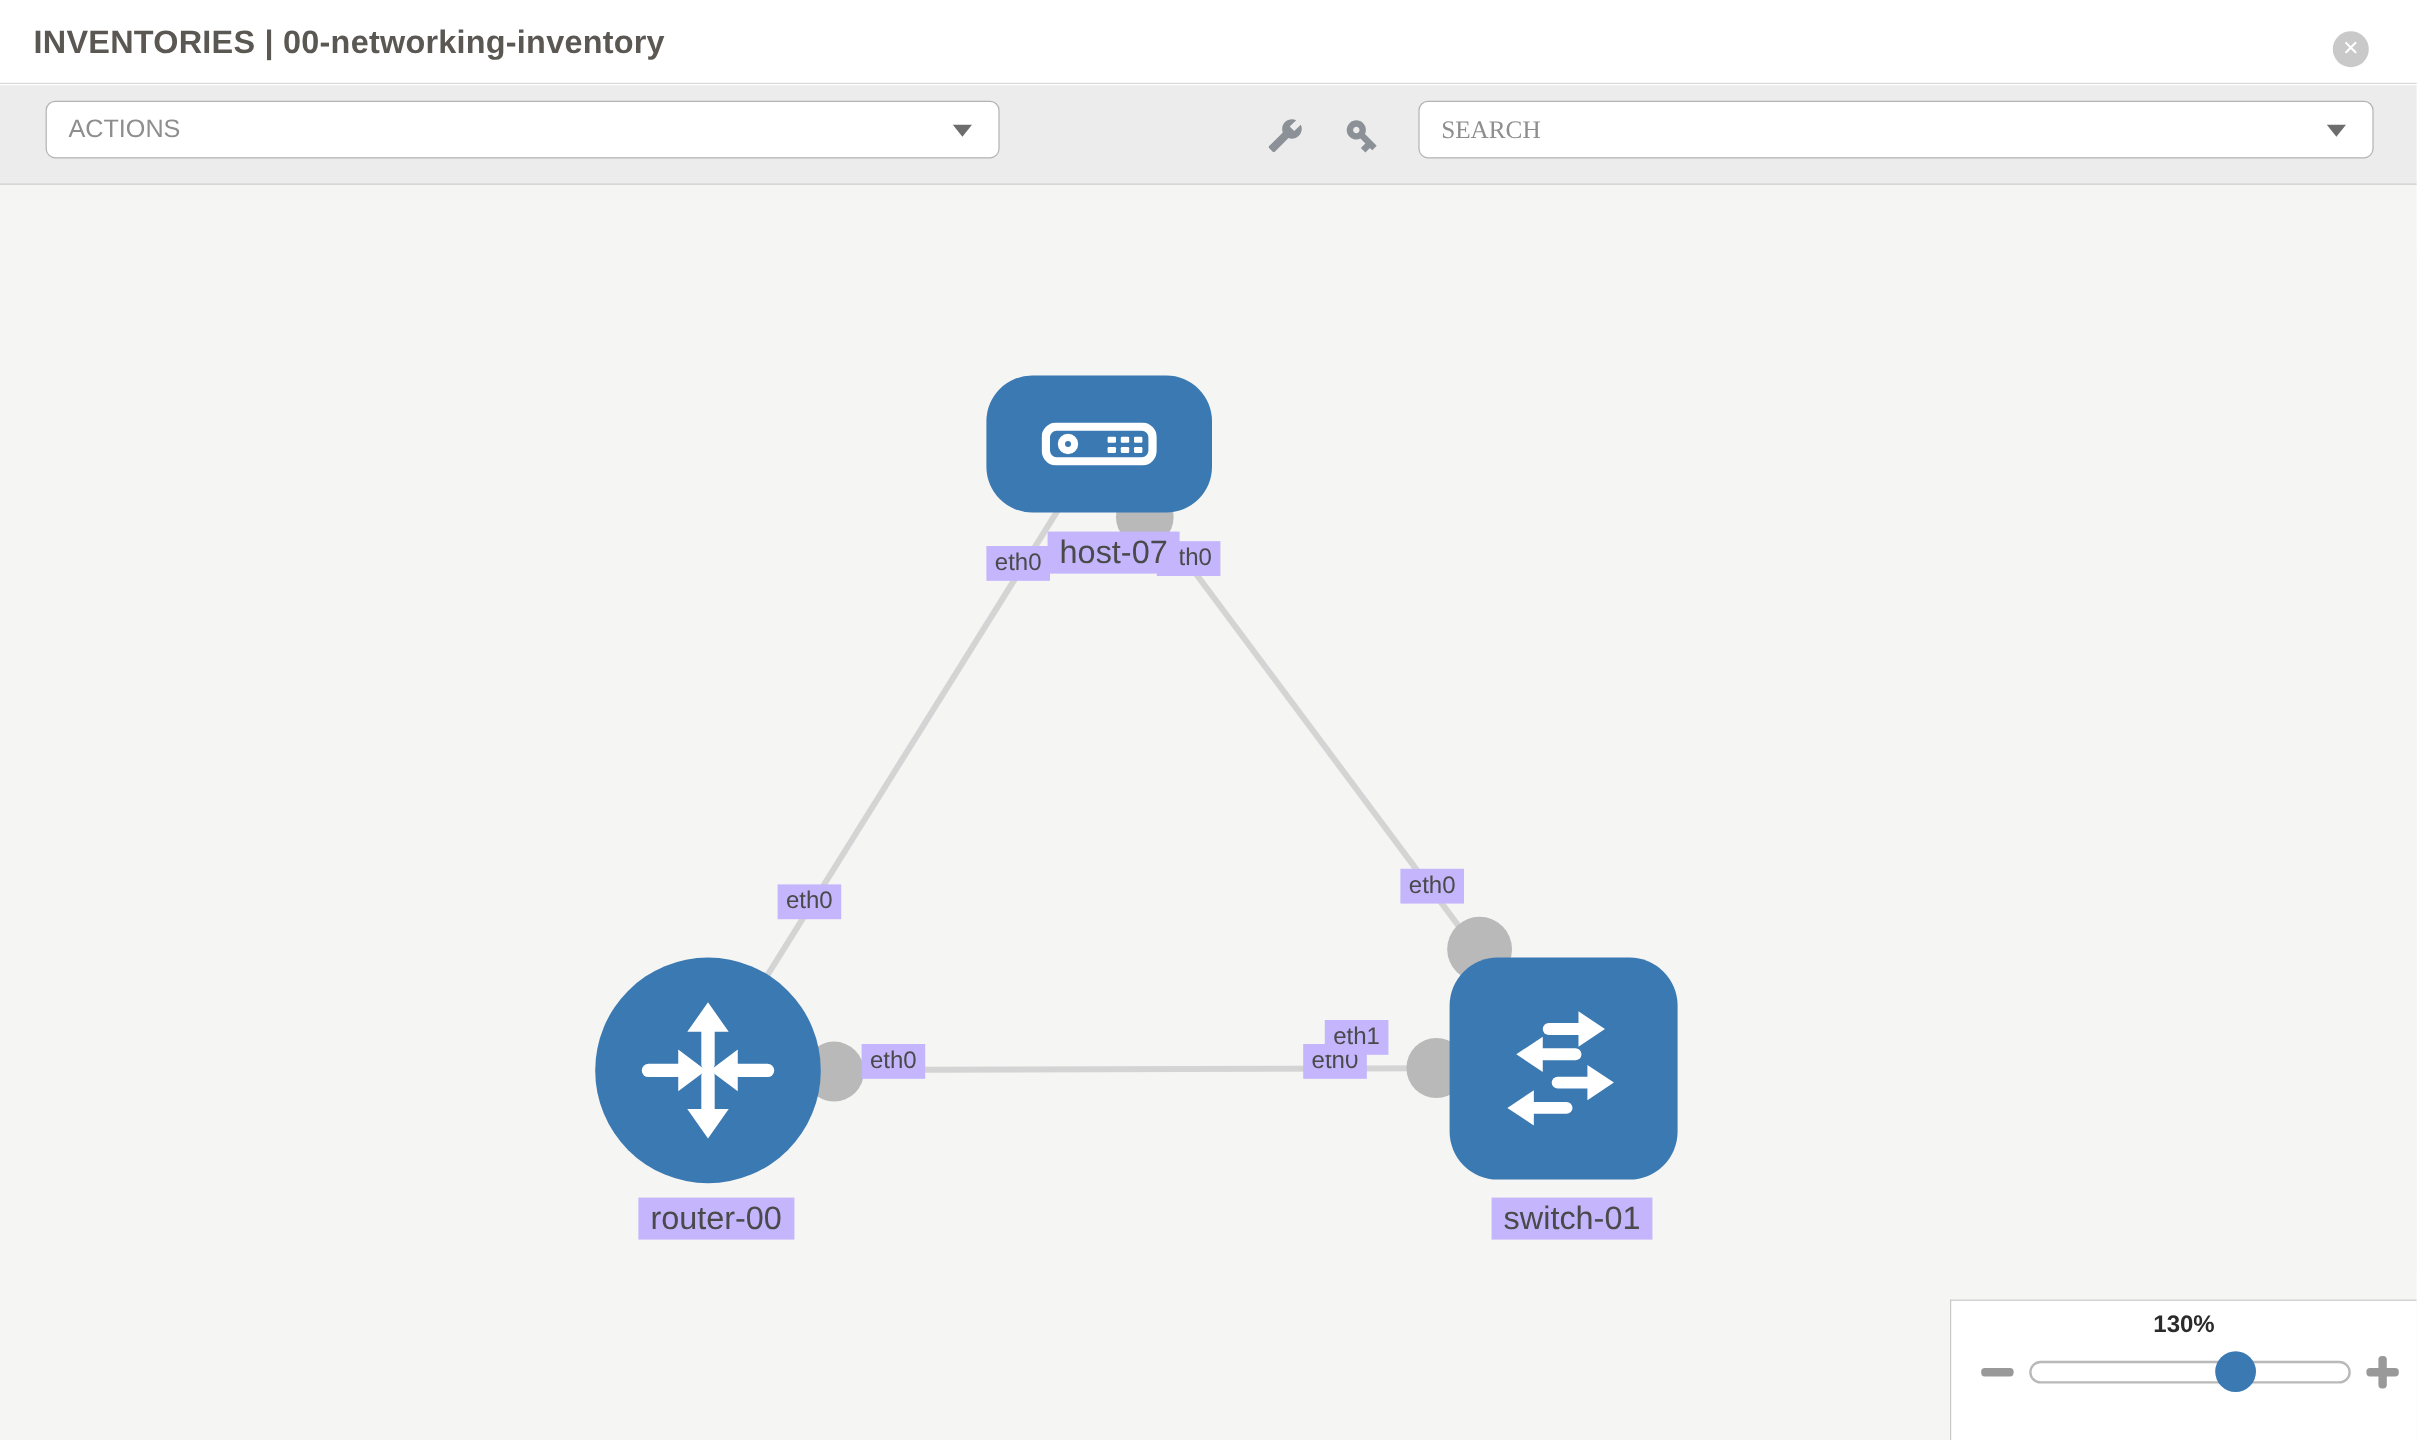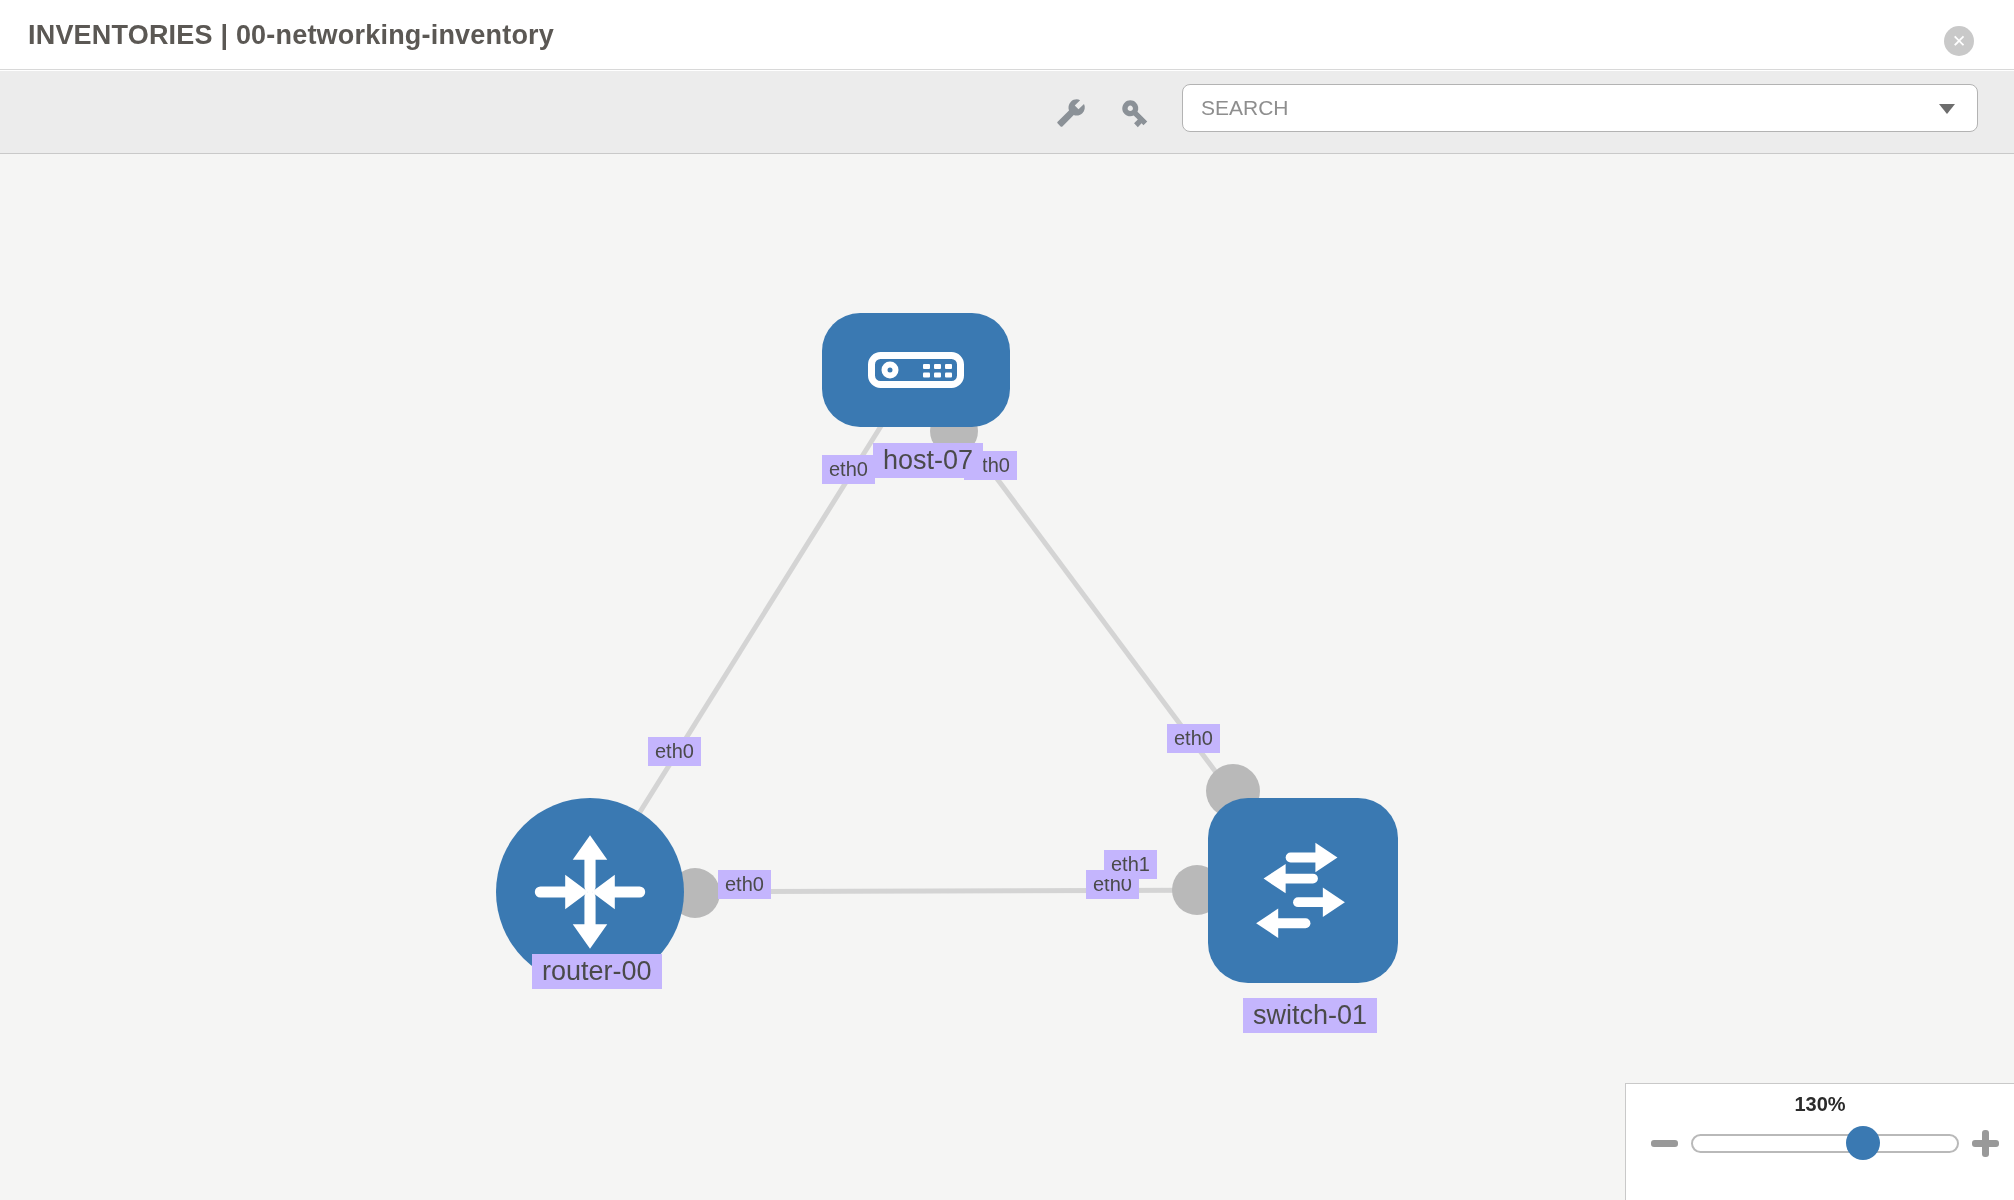--- a/index.html
+++ b/index.html
@@ -24,21 +24,21 @@
   .select-box { position:absolute; top:13px; height:48px; background:#fff;
                 border:1px solid #b3b3b3; border-radius:8px; }
   .actions-box { left:38px; width:795px; }
   .search-box  { left:1182px; width:796px; }
   .select-text { display:block; padding-left:18px; line-height:46px; font-size:21px;
                  color:#8e8e8e; }
   .caret { position:absolute; right:22px; top:19px; width:0; height:0;
            border-left:8px solid transparent; border-right:8px solid transparent;
            border-top:10px solid #6d6d6d; }
   .search-input { width:100%; height:100%; border:none; outline:none; background:transparent;
-                  font-family:Liberation Sans, sans-serif; font-size:21px;
+                  font-family:Liberation Serif, serif; font-size:21px;
                   color:#be185d; padding:0 44px 0 18px; border-radius:8px; }
   .search-input::placeholder { color:#8e8e8e; opacity:1; }
   .tool-icon-btn { position:absolute; top:25px; width:34px; height:34px; cursor:pointer;
                    display:flex; align-items:center; justify-content:center; }
   .wrench-btn { left:1054px; }
   .key-btn { left:1118px; }
   .tool-icon-btn svg { fill:#8b9197; }
   .wrench-btn svg { transform:scaleX(-1); }
   .key-btn svg { transform:rotate(45deg); }
 
@@ -50,21 +50,21 @@
   .node { position:absolute; background:#3a79b2; display:flex; align-items:center;
           justify-content:center; cursor:pointer; }
   .node-host   { left:822px; top:159px; width:188px; height:114px; border-radius:38px; }
   .node-router { left:496px; top:644px; width:188px; height:188px; border-radius:50%; }
   .node-switch { left:1208px; top:644px; width:190px; height:185px; border-radius:40px; }
 
   .dlabel { position:absolute; background:#c4b5fd; color:#4a4a4a; white-space:nowrap; }
   .node-label { font-size:27px; padding:2px 10px; }
   .port-label { font-size:20px; padding:3px 7px; }
   .lbl-host       { left:873px;  top:289px; }
-  .lbl-router     { left:532px;  top:800px; }
+  .lbl-router     { left:532px;  top:844px; }
   .lbl-switch     { left:1243px; top:844px; }
   .lbl-host-eth0-l   { left:822px;  top:301px; }
   .lbl-host-eth0-r   { left:964px;  top:297px; }
   .lbl-router-eth0-t { left:648px;  top:583px; }
   .lbl-switch-eth0-t { left:1167px; top:570px; }
   .lbl-router-eth0-r { left:718px;  top:716px; }
   .lbl-switch-eth0-l { left:1086px; top:716px; }
   .lbl-switch-eth1-l { left:1104px; top:696px; }
 
   
@@ -88,20 +88,24 @@
 <body>
 
 <div class="app">
 
   <div class="header">
     <div class="page-title">INVENTORIES | 00-networking-inventory</div>
     <div class="close-btn">✕</div>
   </div>
 
   <div class="toolbar">
+    <div class="select-box actions-box">
+      <span class="select-text">ACTIONS</span>
+      <span class="caret"></span>
+    </div>
 
     <div class="tool-icon-btn wrench-btn">
       <svg width="30" height="30" viewBox="0 0 24 24">
         <path d="M22.7 19l-9.1-9.1c.9-2.3.4-5-1.5-6.9-2-2-5-2.4-7.4-1.3L9 6 6 9 1.6 4.7C.4 7.1.9 10.1 2.9 12.1c1.9 1.9 4.6 2.4 6.9 1.5l9.1 9.1c.4.4 1 .4 1.4 0l2.3-2.3c.5-.4.5-1.1.1-1.4z"></path>
       </svg>
     </div>
     <div class="tool-icon-btn key-btn">
       <svg width="32" height="32" viewBox="0 0 24 24">
         <path d="M12.65 10C11.83 7.67 9.61 6 7 6c-3.31 0-6 2.69-6 6s2.69 6 6 6c2.61 0 4.83-1.67 5.65-4H17v4h4v-4h2v-4H12.65zM7 14c-1.1 0-2-.9-2-2s.9-2 2-2 2 .9 2 2-.9 2-2 2z"></path>
       </svg>

